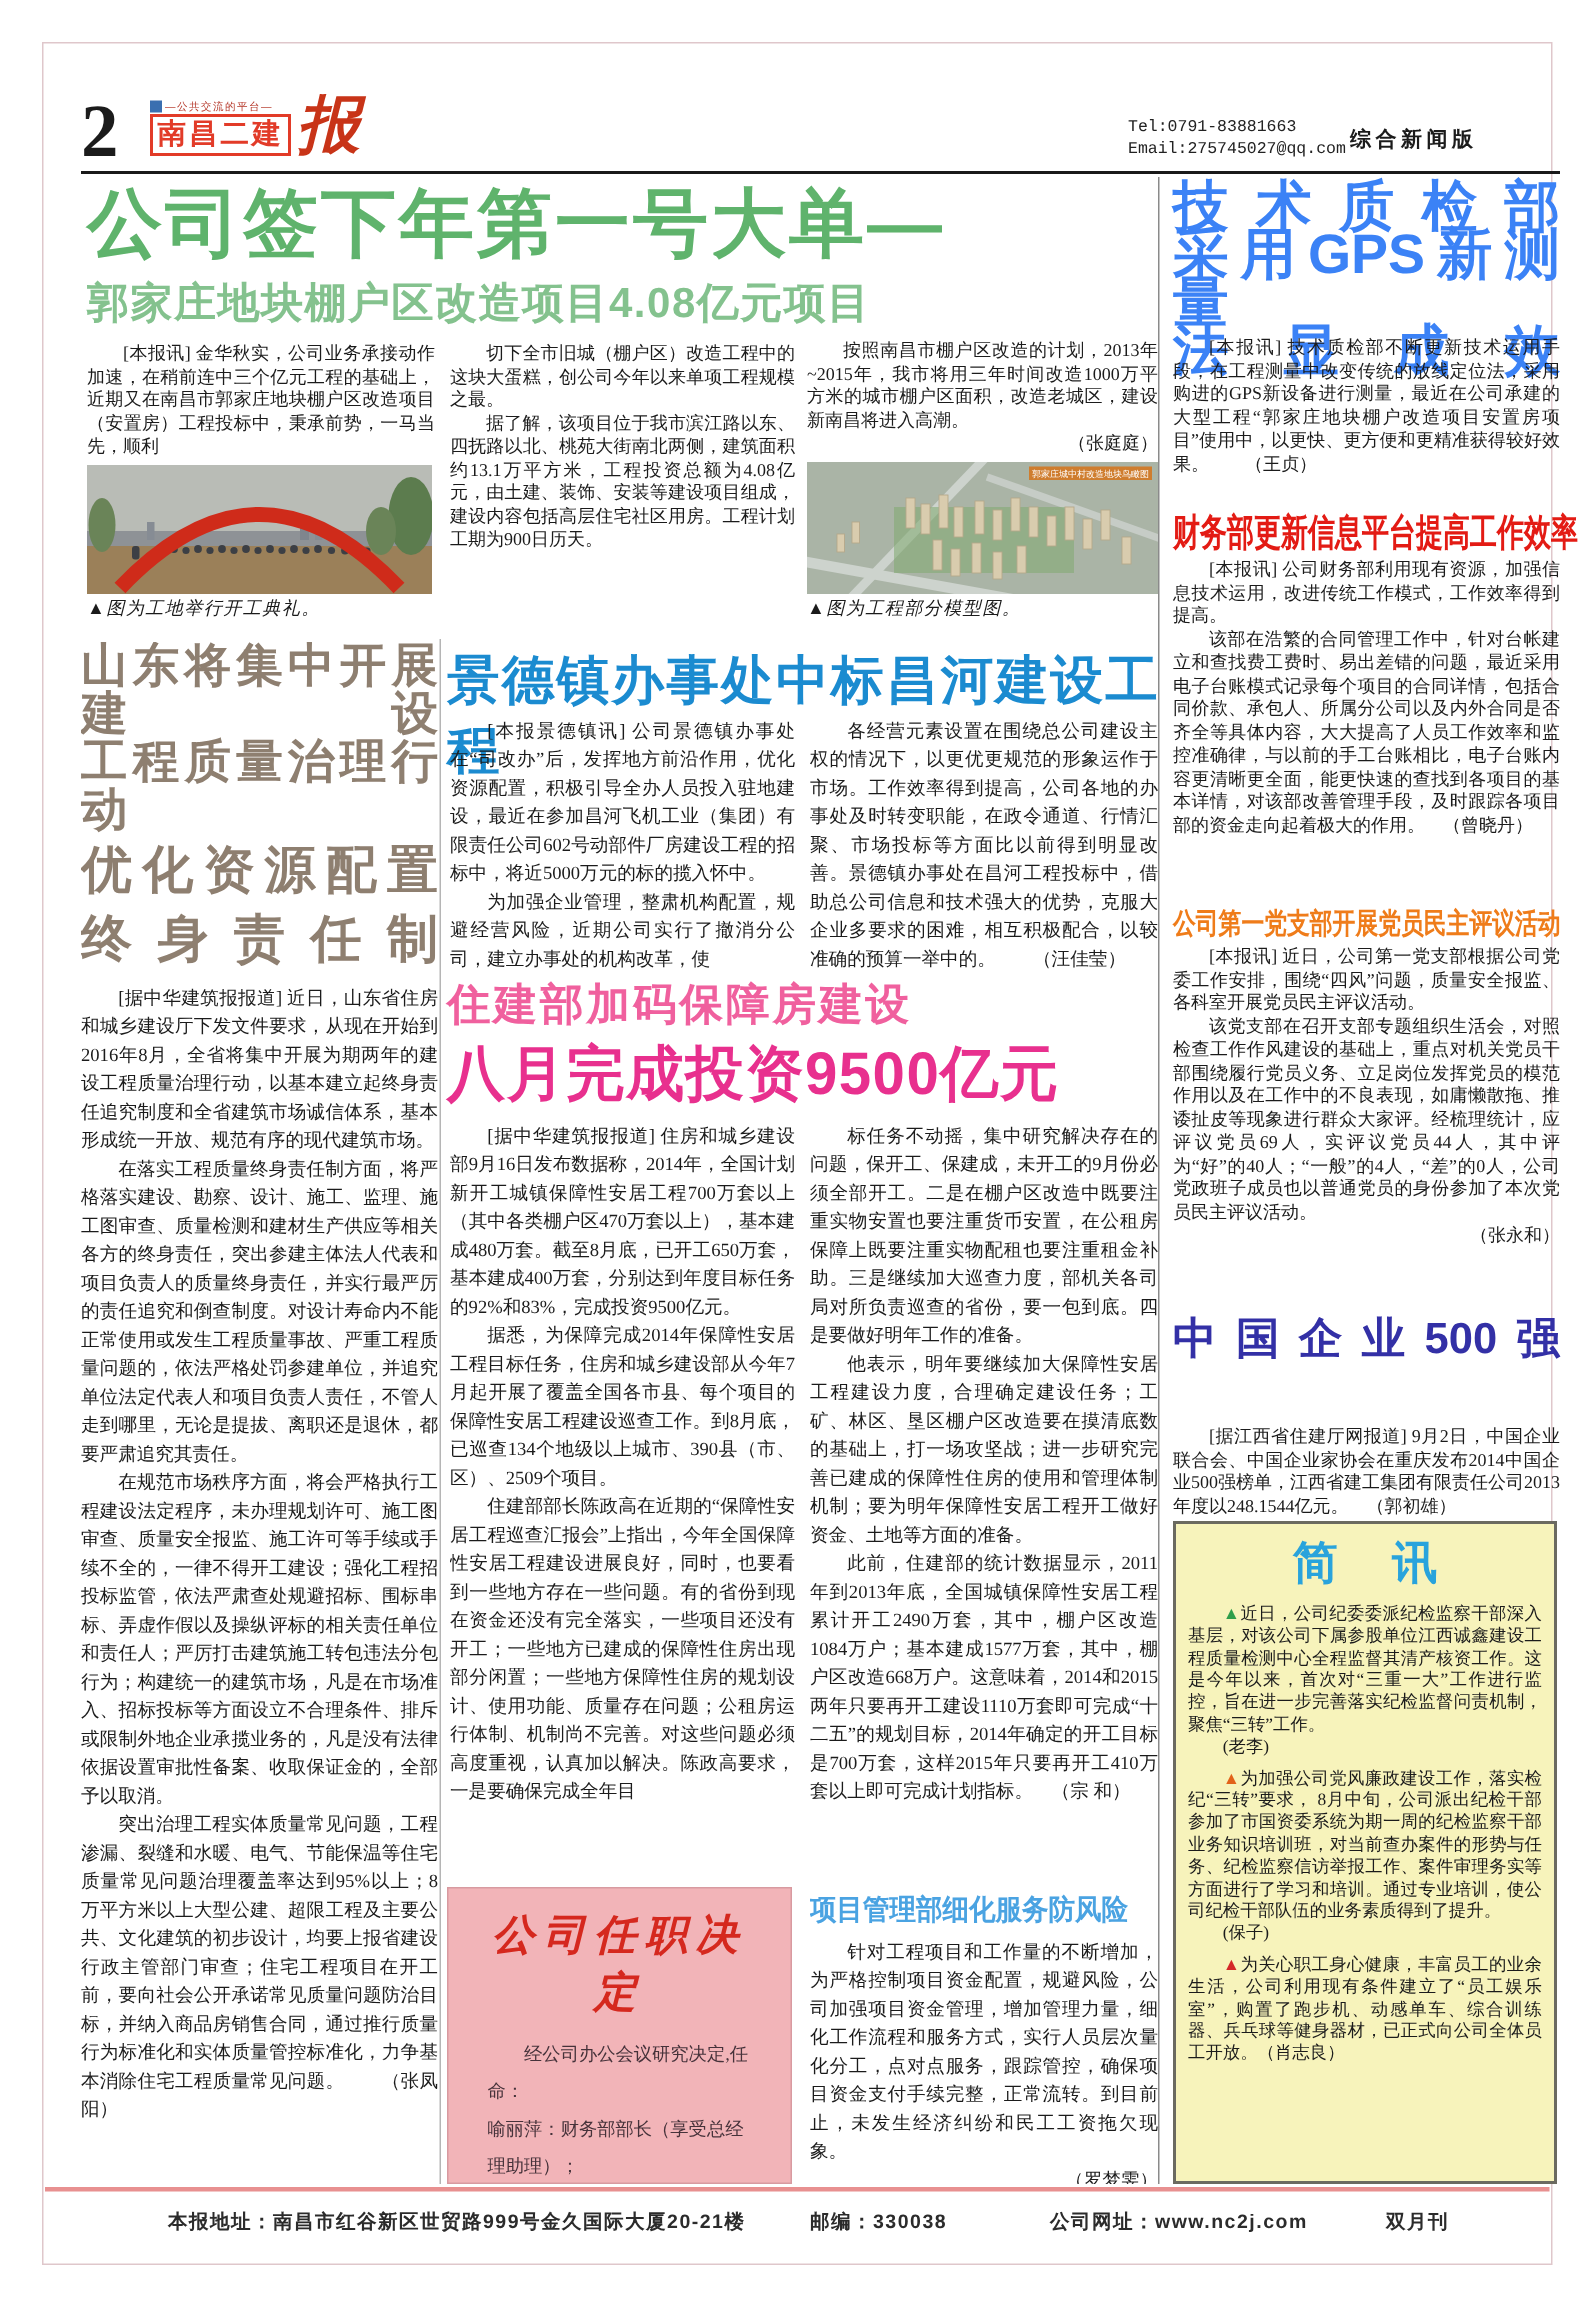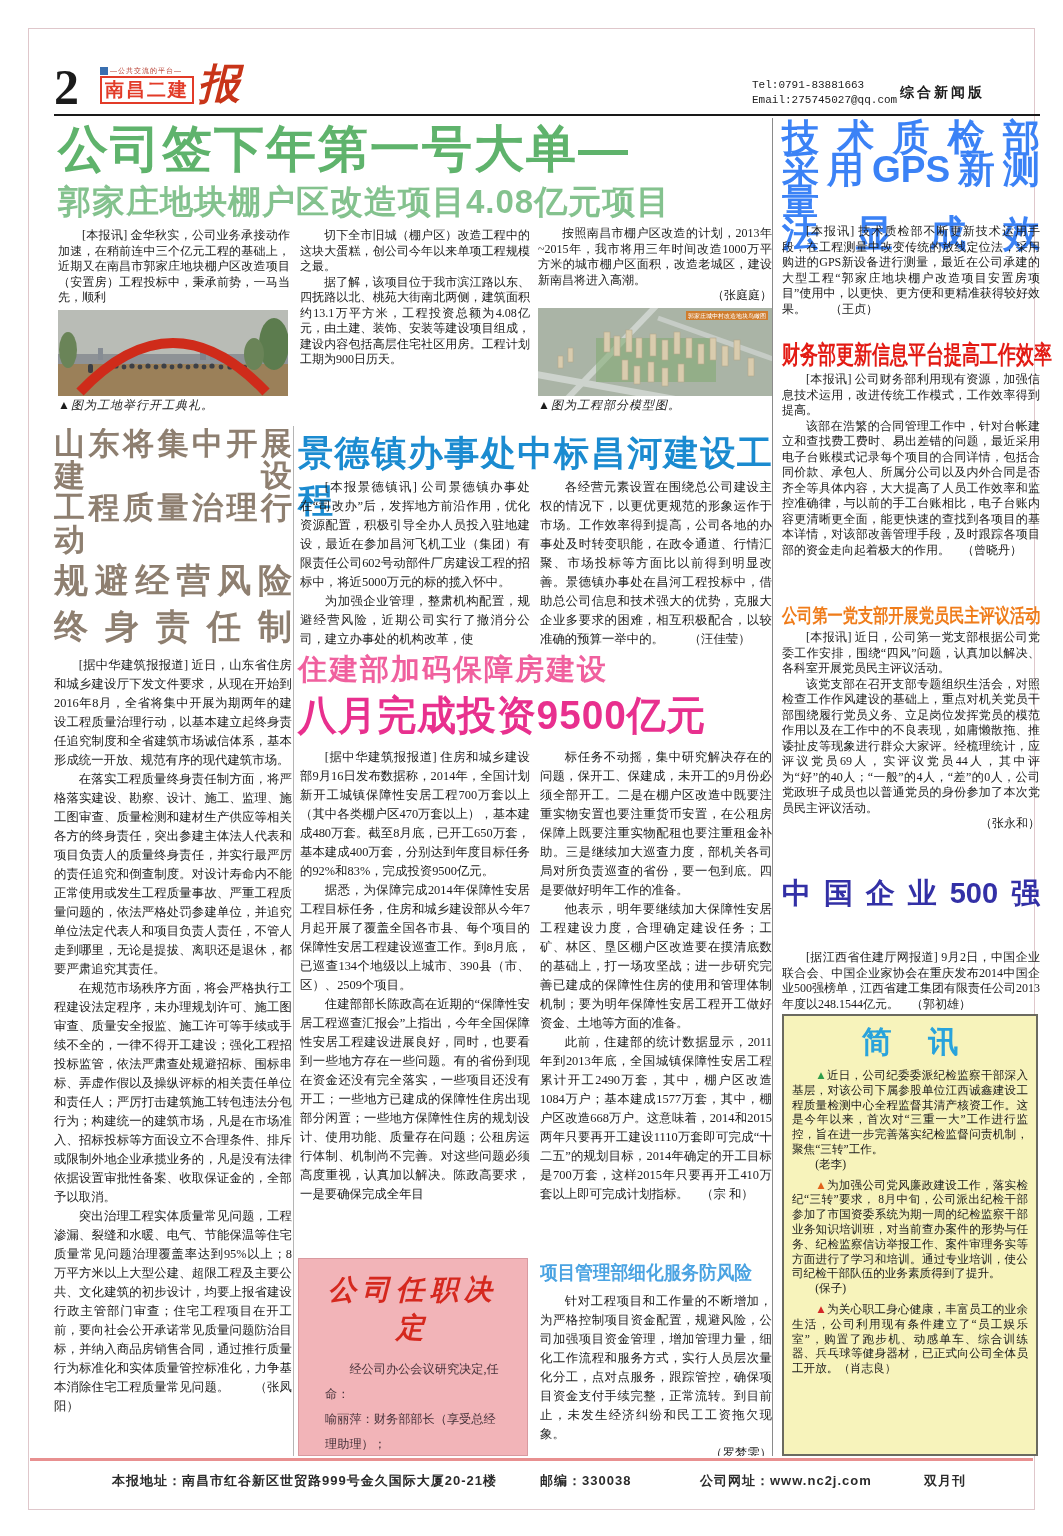--- a/index.html
+++ b/index.html
@@ -20,21 +20,21 @@
   .logo-bao{color:#c83418;font-size:42px;font-weight:bold;font-style:italic;line-height:40px;
             font-family:"Liberation Serif",serif;}
   .contact{left:752px;top:78px;font-size:11px;line-height:15px;color:#222;
            font-family:"Liberation Mono","DejaVu Sans Mono",monospace;white-space:nowrap;}
   .edition{left:900px;top:84px;font-size:14px;font-weight:bold;letter-spacing:3px;
            font-family:"Liberation Sans",sans-serif;}
   .hrule{left:54px;top:114px;width:986px;height:2px;background:#191919;}
   
   .lead-h1{left:58px;top:120px;width:708px;font-size:50px;line-height:58px;font-weight:bold;
            color:#5fb36c;letter-spacing:2px;font-family:"Liberation Sans",sans-serif;white-space:nowrap;}
-  .lead-h2{left:58px;top:182px;width:712px;font-size:33px;line-height:40px;font-weight:bold;
+  .lead-h2{left:58px;top:182px;width:712px;font-size:28px;line-height:40px;font-weight:bold;
            color:#84c28e;letter-spacing:1px;font-family:"Liberation Sans",sans-serif;white-space:nowrap;}
   
   .jtxt{text-align:justify;}
   .jtxt p{margin:0;text-indent:2em;}
   .body-sm{font-size:12px;line-height:15.5px;}
   .body-md{font-size:12.4px;line-height:19px;}
   .body-rt{font-size:12px;line-height:15.5px;}
   .byline{text-align:right;margin:0;}
   .photo-caption{font-size:12px;font-style:italic;letter-spacing:1px;margin-top:2px;}
   .photo{display:block;margin-top:4px;}
@@ -210,21 +210,21 @@
     </svg>
     <div class="photo-caption">▲图为工程部分模型图。</div>
   </div>
 
   <div class="abs vdiv1"></div>
   <div class="abs vdiv2"></div>
 
   <div class="abs sd">
     <div class="sd-k">山东将集中开展建设</div>
     <div class="sd-k">工程质量治理行动</div>
-    <div class="sd-t">规避经营风险</div>
+    <div class="sd-t">优化资源配置</div>
     <div class="sd-t">终身责任制</div>
     <div class="sd-body jtxt body-md">
       <p>[据中华建筑报报道] 近日，山东省住房和城乡建设厅下发文件要求，从现在开始到2016年8月，全省将集中开展为期两年的建设工程质量治理行动，以基本建立起终身责任追究制度和全省建筑市场诚信体系，基本形成统一开放、规范有序的现代建筑市场。</p>
       <p>在落实工程质量终身责任制方面，将严格落实建设、勘察、设计、施工、监理、施工图审查、质量检测和建材生产供应等相关各方的终身责任，突出参建主体法人代表和项目负责人的质量终身责任，并实行最严厉的责任追究和倒查制度。对设计寿命内不能正常使用或发生工程质量事故、严重工程质量问题的，依法严格处罚参建单位，并追究单位法定代表人和项目负责人责任，不管人走到哪里，无论是提拔、离职还是退休，都要严肃追究其责任。</p>
       <p>在规范市场秩序方面，将会严格执行工程建设法定程序，未办理规划许可、施工图审查、质量安全报监、施工许可等手续或手续不全的，一律不得开工建设；强化工程招投标监管，依法严肃查处规避招标、围标串标、弄虚作假以及操纵评标的相关责任单位和责任人；严厉打击建筑施工转包违法分包行为；构建统一的建筑市场，凡是在市场准入、招标投标等方面设立不合理条件、排斥或限制外地企业承揽业务的，凡是没有法律依据设置审批性备案、收取保证金的，全部予以取消。</p>
       <p>突出治理工程实体质量常见问题，工程渗漏、裂缝和水暖、电气、节能保温等住宅质量常见问题治理覆盖率达到95%以上；8万平方米以上大型公建、超限工程及主要公共、文化建筑的初步设计，均要上报省建设行政主管部门审查；住宅工程项目在开工前，要向社会公开承诺常见质量问题防治目标，并纳入商品房销售合同，通过推行质量行为标准化和实体质量管控标准化，力争基本消除住宅工程质量常见问题。　　（张凤阳）</p>
     </div>
   </div>
 
   <div class="abs jd-title">景德镇办事处中标昌河建设工程</div>
@@ -278,21 +278,21 @@
   </div>
 
   <div class="abs rt-fin-title">财务部更新信息平台提高工作效率</div>
   <div class="abs rt-fin-body jtxt body-rt">
     <p>[本报讯] 公司财务部利用现有资源，加强信息技术运用，改进传统工作模式，工作效率得到提高。</p>
     <p>该部在浩繁的合同管理工作中，针对台帐建立和查找费工费时、易出差错的问题，最近采用电子台账模式记录每个项目的合同详情，包括合同价款、承包人、所属分公司以及内外合同是否齐全等具体内容，大大提高了人员工作效率和监控准确律，与以前的手工台账相比，电子台账内容更清晰更全面，能更快速的查找到各项目的基本详情，对该部改善管理手段，及时跟踪各项目部的资金走向起着极大的作用。　（曾晓丹）</p>
   </div>
 
   <div class="abs rt-party-title">公司第一党支部开展党员民主评议活动</div>
   <div class="abs rt-party-body jtxt body-rt">
-    <p>[本报讯] 近日，公司第一党支部根据公司党委工作安排，围绕“四风”问题，认真加以解决、各科室开展党员民主评议活动。</p>
+    <p>[本报讯] 近日，公司第一党支部根据公司党委工作安排，围绕“四风”问题，质量安全报监、各科室开展党员民主评议活动。</p>
     <p>该党支部在召开支部专题组织生活会，对照检查工作作风建设的基础上，重点对机关党员干部围绕履行党员义务、立足岗位发挥党员的模范作用以及在工作中的不良表现，如庸懒散拖、推诿扯皮等现象进行群众大家评。经梳理统计，应评议党员69人，实评议党员44人，其中评为“好”的40人；“一般”的4人，“差”的0人，公司党政班子成员也以普通党员的身份参加了本次党员民主评议活动。</p>
     <p class="byline">（张永和）</p>
   </div>
 
   <div class="abs rt-500-title">
     <div>中国企业500强</div>
   </div>
   <div class="abs rt-500-body jtxt body-rt">
     <p>[据江西省住建厅网报道] 9月2日，中国企业联合会、中国企业家协会在重庆发布2014中国企业500强榜单，江西省建工集团有限责任公司2013年度以248.1544亿元。　（郭初雄）</p>
   </div>

